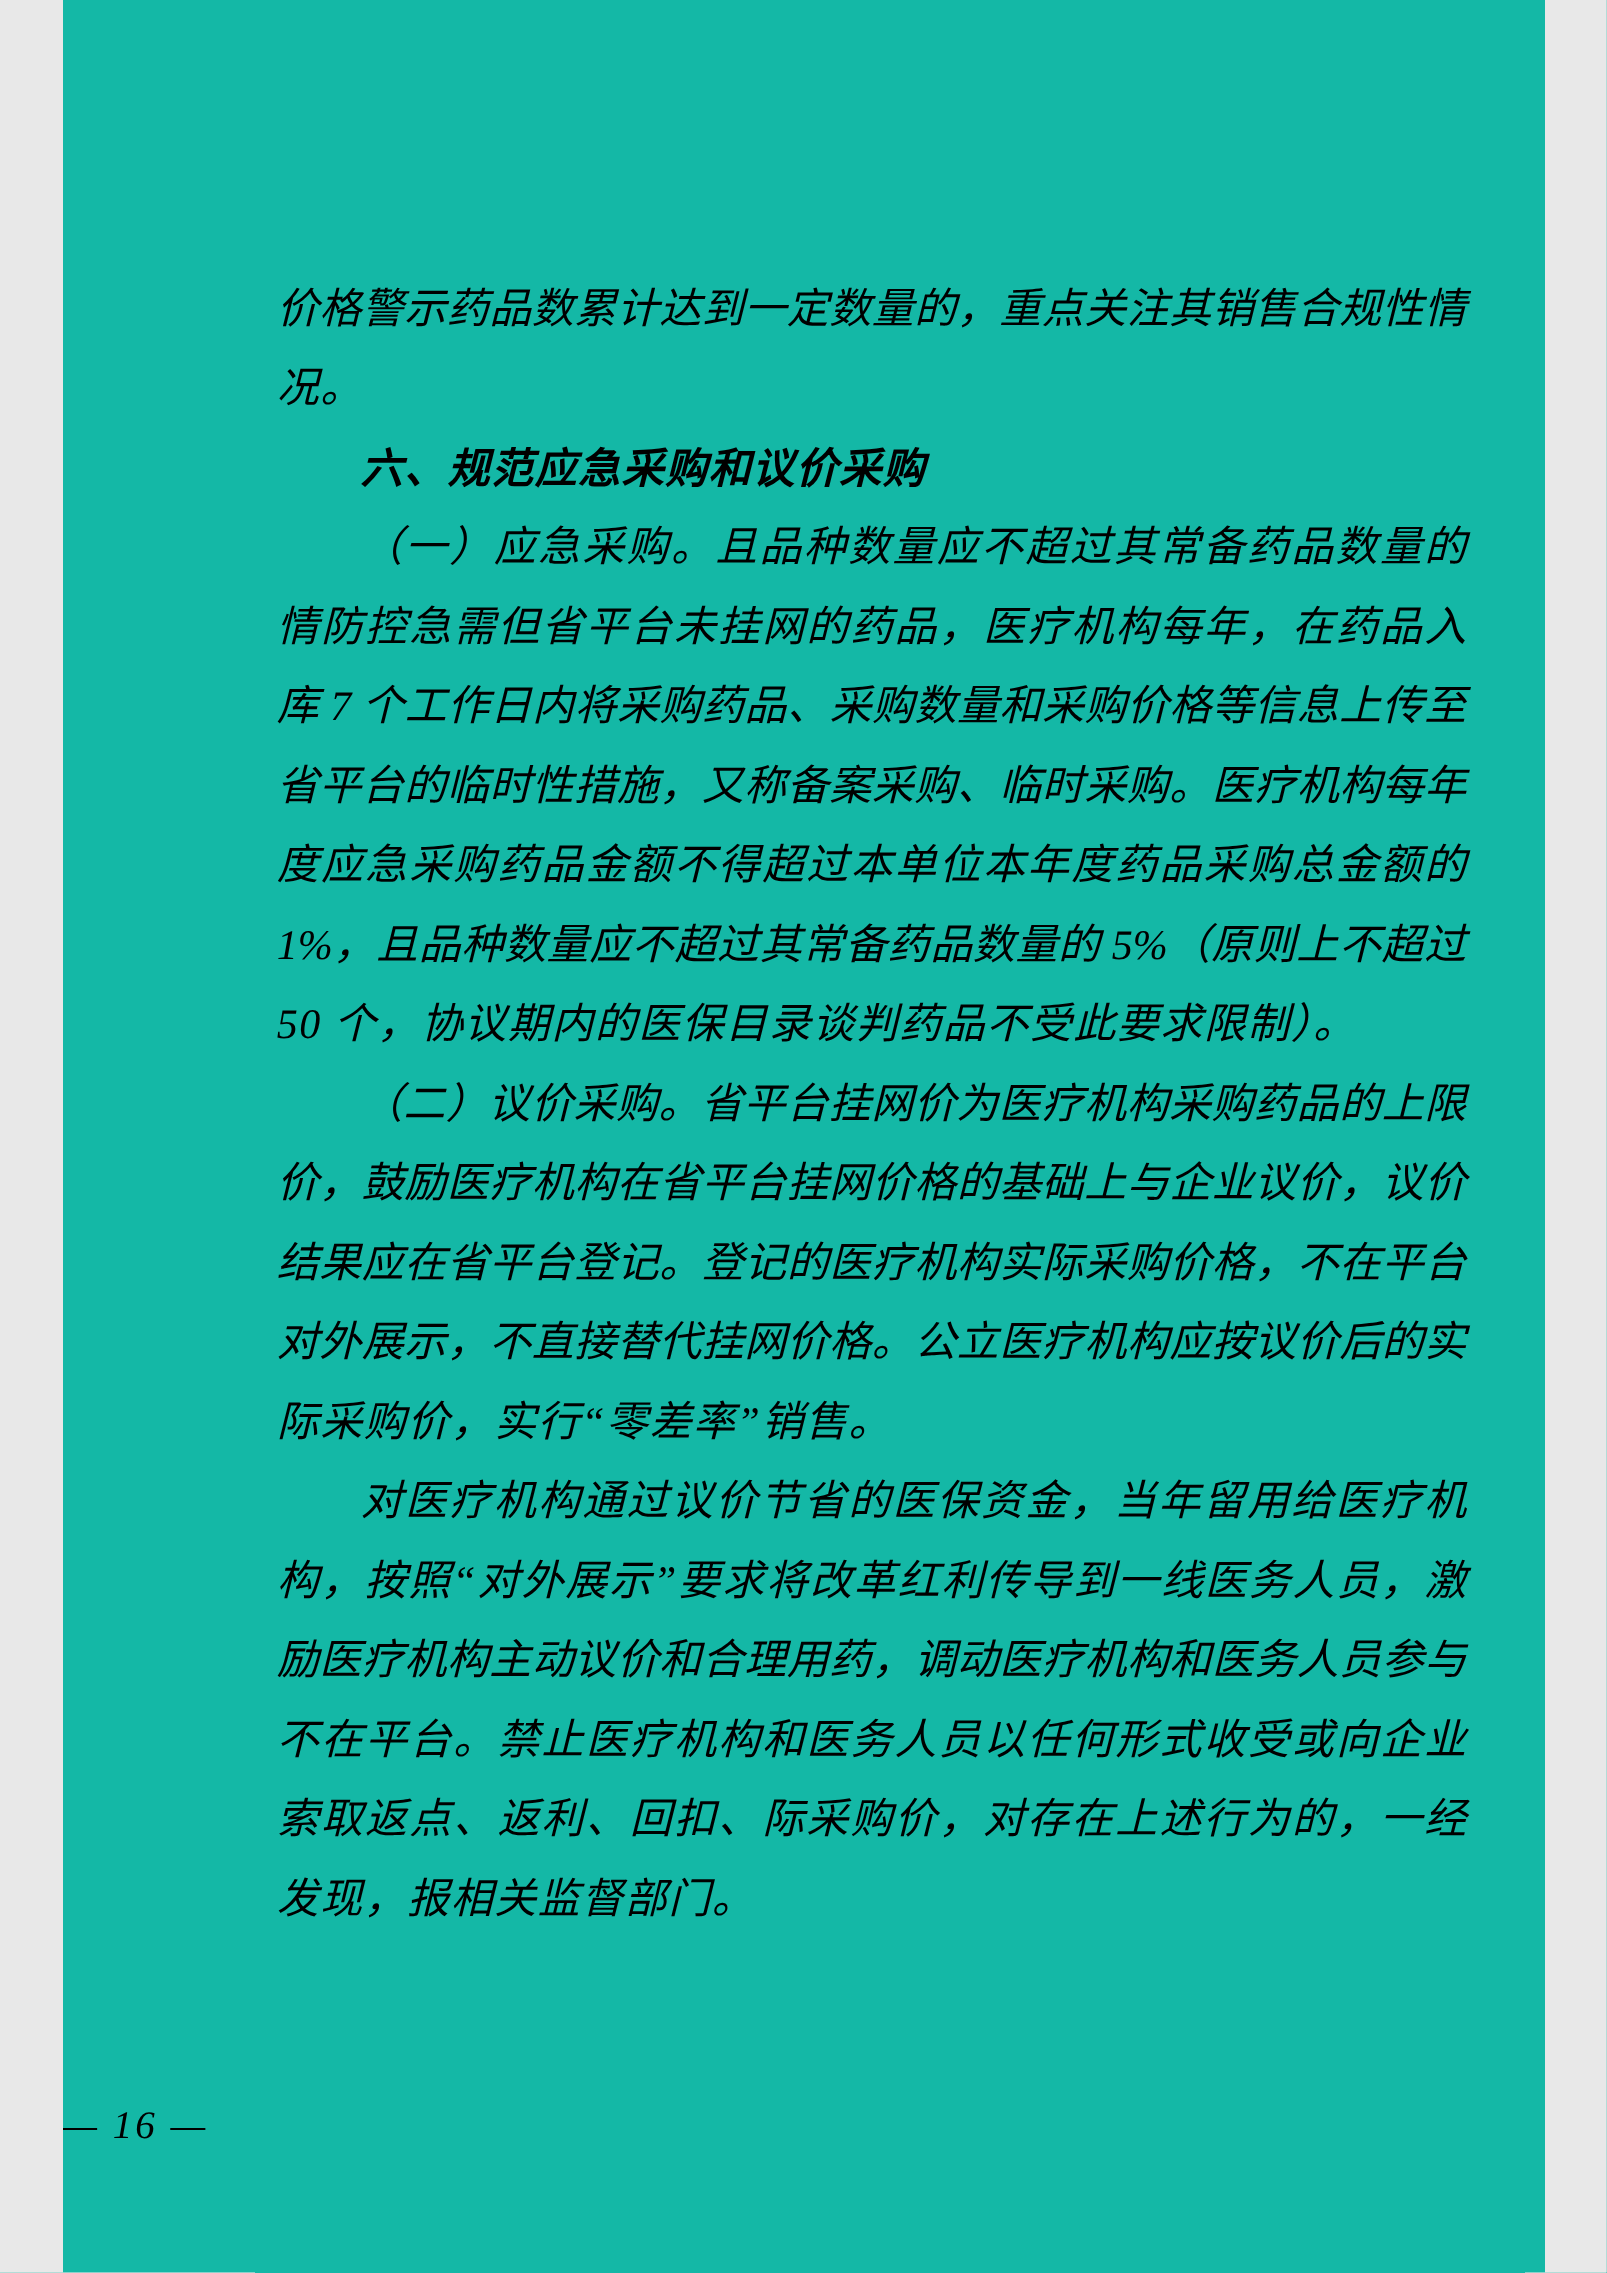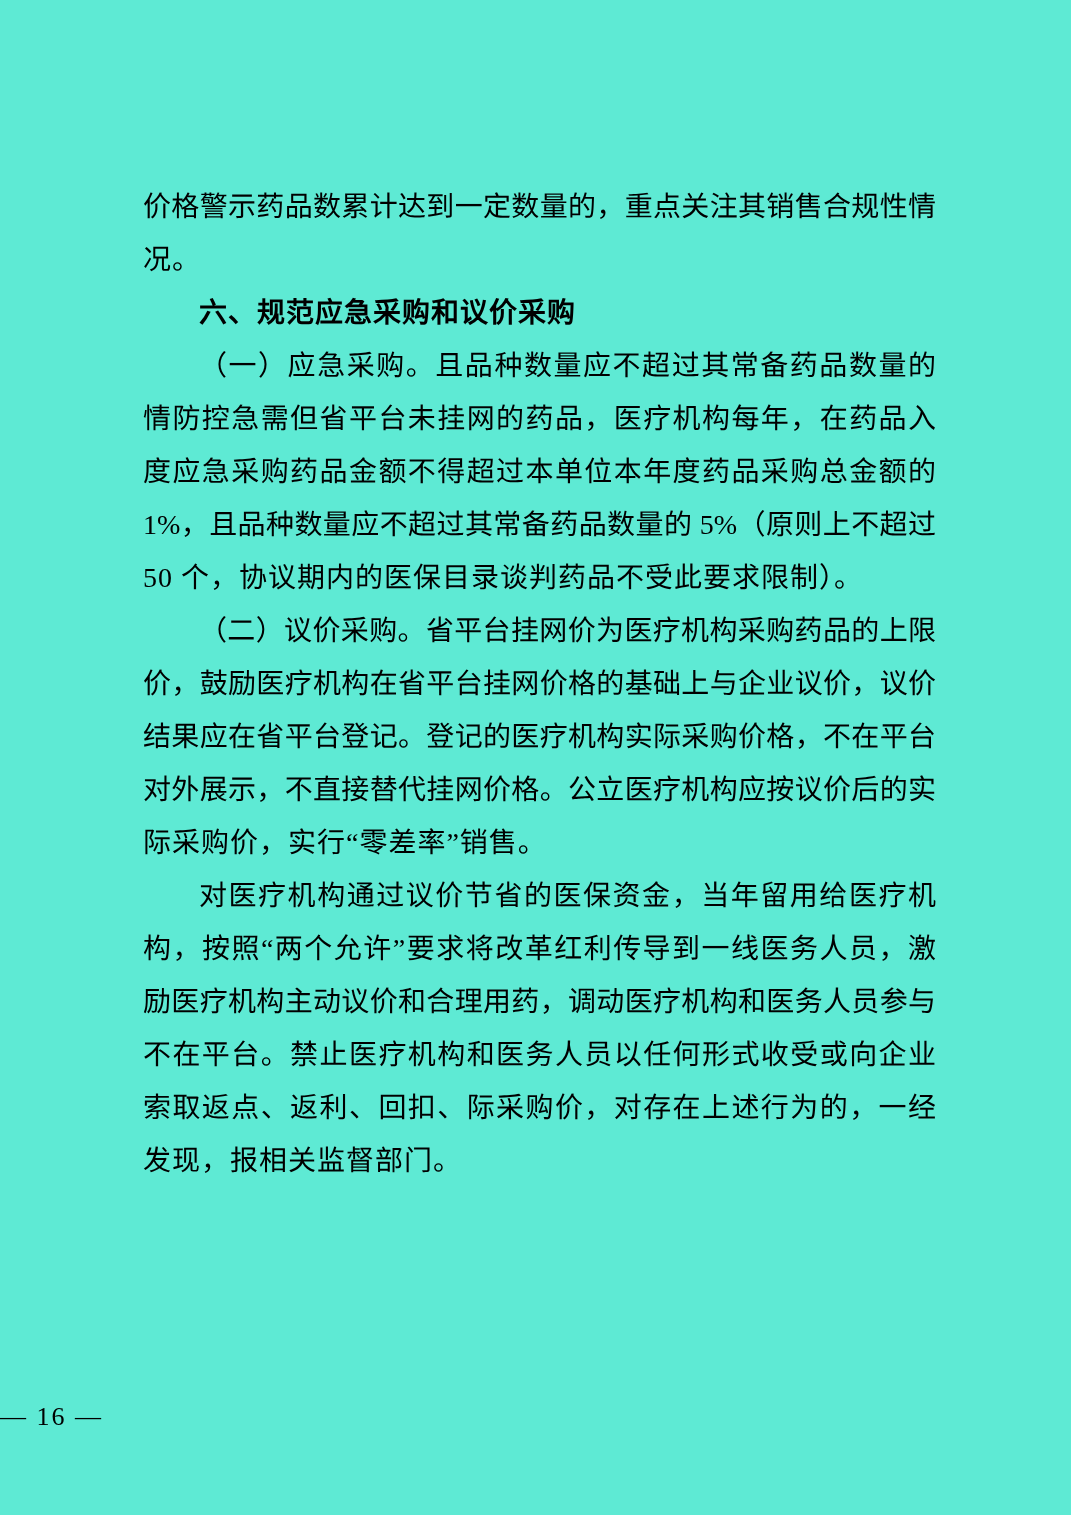--- a/index.html
+++ b/index.html
@@ -2,25 +2,26 @@
 <html lang="zh-CN"><head>
 <meta charset="utf-8">
 <style>
   html, body {
     margin: 0;
     padding: 0;
     background: #e8e8e8;
   }
   .page {
     position: relative;
-    width: 1071px;
+    width: 988px;
     height: 1515px;
     margin: 0 auto;
-    background: #5eead4;
+    background: #14b8a6;
     overflow: hidden;
+    font-style: italic;
   }
   .content {
     position: absolute;
     left: 143px;
     top: 180px;
     width: 793px;
   }
   .line {
     font-family: "Liberation Serif", "DejaVu Serif", serif;
     font-size: 28px;
@@ -66,29 +67,31 @@
 </head>
 <body>
 
 <div class="page">
   <div class="content">
     <div class="line justify">价格警示药品数累计达到一定数量的，重点关注其销售合规性情</div>
     <div class="line end">况。</div>
     <div class="line heading">六、规范应急采购和议价采购</div>
     <div class="line justify indent">（一）应急采购。且品种数量应不超过其常备药品数量的</div>
     <div class="line justify">情防控急需但省平台未挂网的药品，医疗机构每年，在药品入</div>
+    <div class="line justify">库 7 个工作日内将采购药品、采购数量和采购价格等信息上传至</div>
+    <div class="line justify">省平台的临时性措施，又称备案采购、临时采购。医疗机构每年</div>
     <div class="line justify">度应急采购药品金额不得超过本单位本年度药品采购总金额的</div>
     <div class="line justify">1%，且品种数量应不超过其常备药品数量的 5%（原则上不超过</div>
     <div class="line end">50 个，协议期内的医保目录谈判药品不受此要求限制）。</div>
     <div class="line justify indent">（二）议价采购。省平台挂网价为医疗机构采购药品的上限</div>
     <div class="line justify">价，鼓励医疗机构在省平台挂网价格的基础上与企业议价，议价</div>
     <div class="line justify">结果应在省平台登记。登记的医疗机构实际采购价格，不在平台</div>
     <div class="line justify">对外展示，不直接替代挂网价格。公立医疗机构应按议价后的实</div>
     <div class="line end">际采购价，实行“零差率”销售。</div>
     <div class="line justify indent">对医疗机构通过议价节省的医保资金，当年留用给医疗机</div>
-    <div class="line justify">构，按照“两个允许”要求将改革红利传导到一线医务人员，激</div>
+    <div class="line justify">构，按照“对外展示”要求将改革红利传导到一线医务人员，激</div>
     <div class="line justify">励医疗机构主动议价和合理用药，调动医疗机构和医务人员参与</div>
     <div class="line justify">不在平台。禁止医疗机构和医务人员以任何形式收受或向企业</div>
     <div class="line justify">索取返点、返利、回扣、际采购价，对存在上述行为的，一经</div>
     <div class="line end">发现，报相关监督部门。</div>
   </div>
   <div class="footer">— 16 —</div>
 </div>
 
 </body></html>

